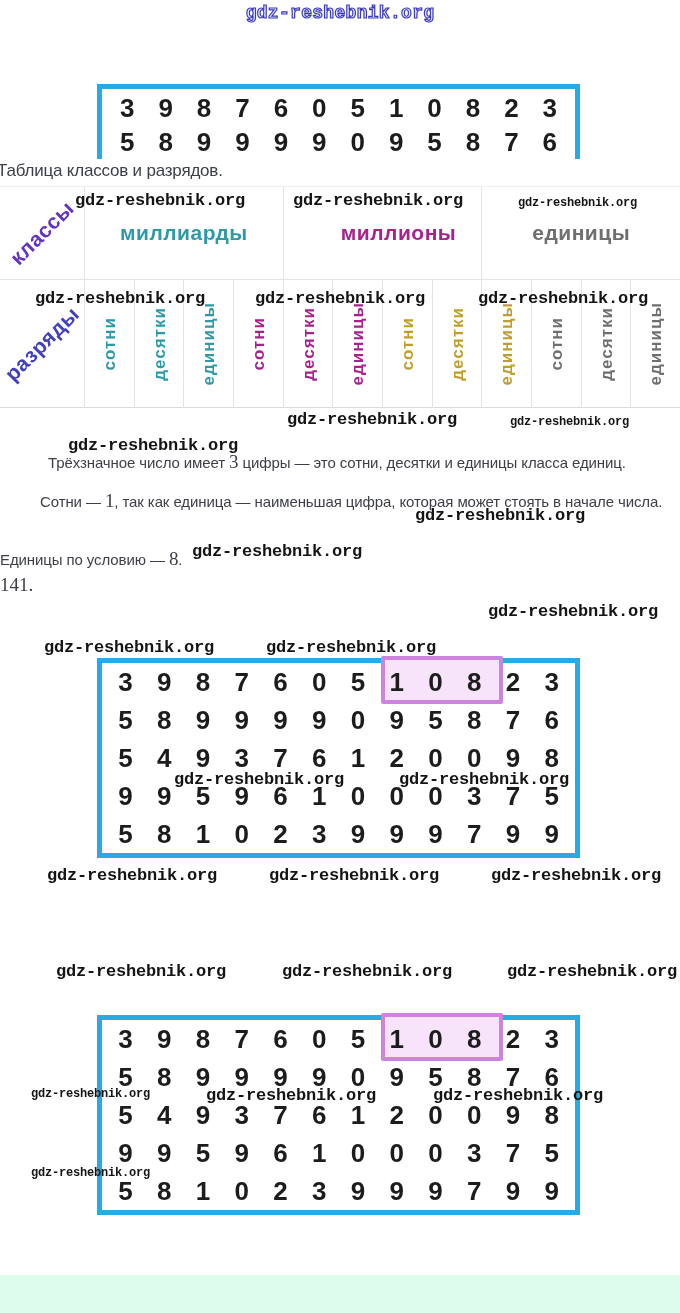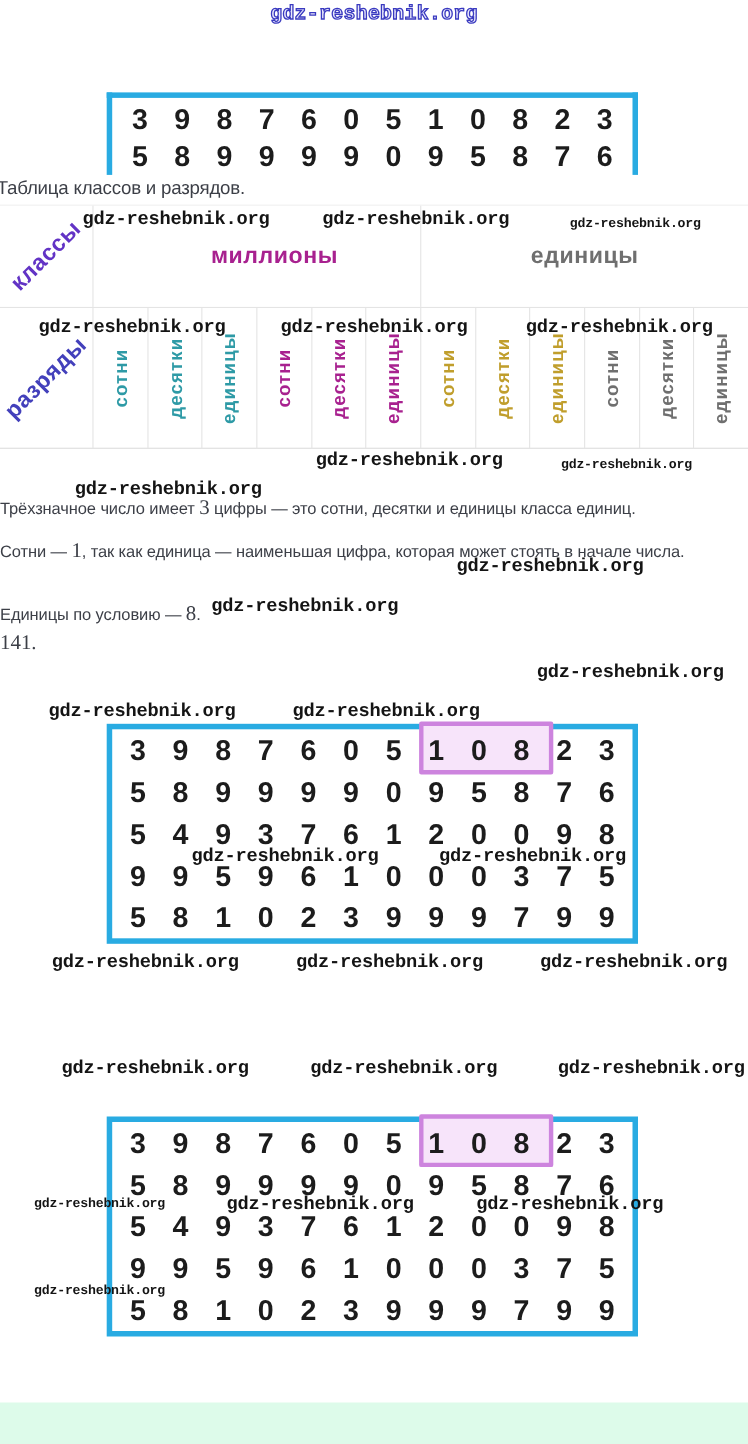--- a/index.html
+++ b/index.html
@@ -113,20 +113,23 @@
 
   <div class="caption">Таблица классов и разрядов.</div>
 
   <div class="classes-table">
     <div class="ct-row1">
       <div class="ct-corner">
         <span class="corner-label c1">классы</span>
       </div>
       <div class="js-class-headers" style="display:flex;flex:1;">
           <div class="class-cell">
+            <span class="class-label" style="color: rgb(46, 154, 166);">миллиарды</span>
+          </div>
+          <div class="class-cell">
             <span class="class-label" style="color: rgb(168, 33, 143); margin-left: 32px;">миллионы</span>
           </div>
           <div class="class-cell">
             <span class="class-label" style="color: rgb(111, 111, 111);">единицы</span>
           </div>
         </div>
     </div>
     <div class="ct-row2">
       <div class="ct-corner">
         <span class="corner-label c2">разряды</span>
@@ -165,24 +168,24 @@
           <div class="razryad-cell">
             <span class="vert-label" style="color: rgb(111, 111, 111);">десятки</span>
           </div>
           <div class="razryad-cell">
             <span class="vert-label" style="color: rgb(111, 111, 111);">единицы</span>
           </div>
         </div>
     </div>
   </div>
 
-  <div class="sol-line" style="top:454px;">
+  <div class="sol-line" style="top:454px;padding-left:48px;">
     <span>Трёхзначное число имеет </span><span class="serif-num">3</span><span> цифры — это сотни, десятки и единицы класса единиц.</span>
   </div>
-  <div class="sol-line" style="top:493px;">
+  <div class="sol-line" style="top:493px;margin-left:40px;">
     <span>Сотни — </span><span class="serif-num">1</span><span>, так как единица — наименьшая цифра, которая может стоять в начале числа.</span>
   </div>
   <div class="sol-line" style="top:551px;">
     <span>Единицы по условию — </span><span class="serif-num">8</span><span>.</span>
   </div>
   <div class="answer-line" style="top:574px;">141.</div>
 
   <div class="num-grid grid-1">
     <div class="highlight-box"></div>
     <div class="digit-grid js-digit-grid">

